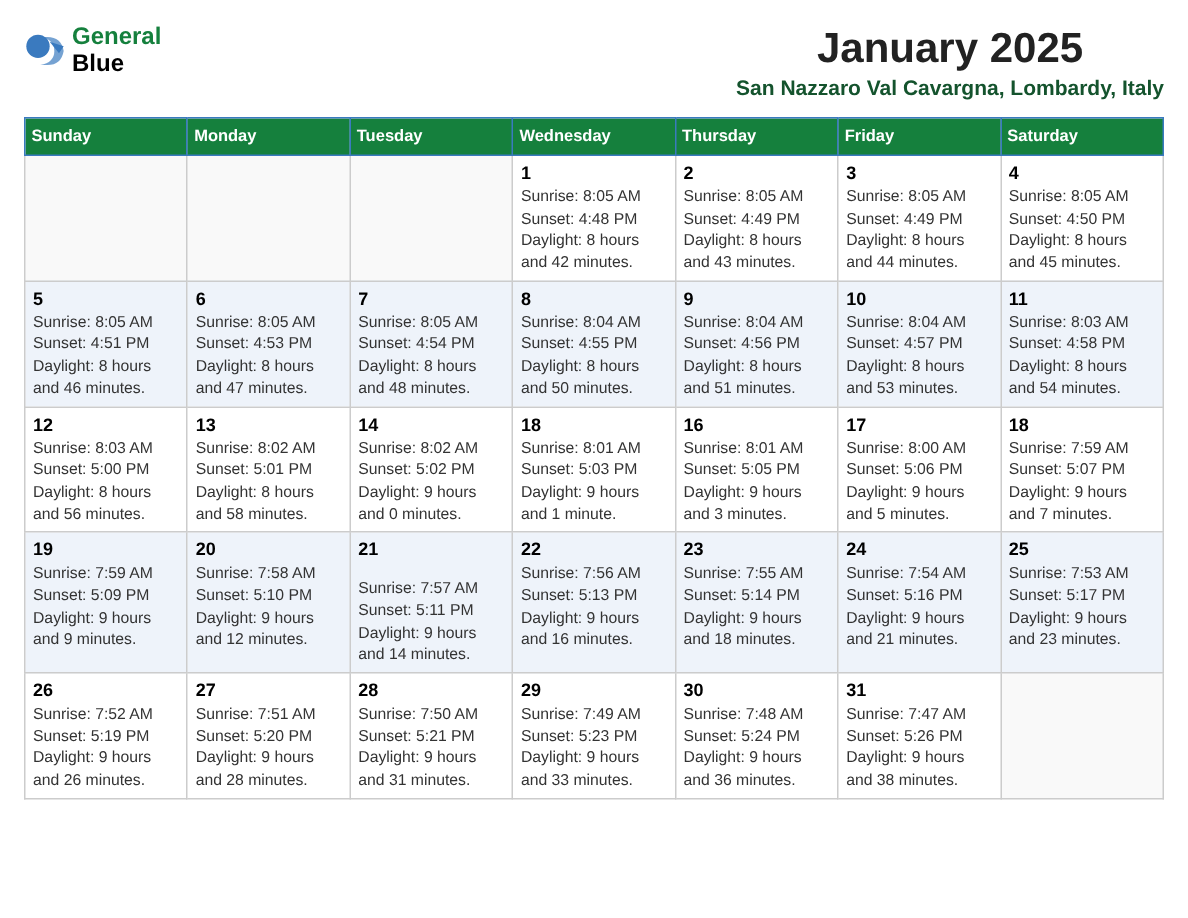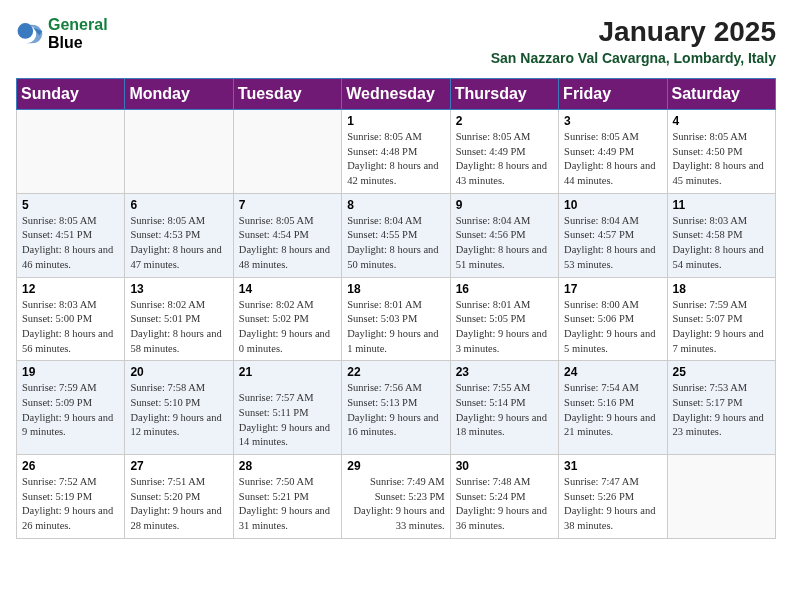--- a/index.html
+++ b/index.html
@@ -24,44 +24,44 @@
     .logo-text {
       font-size: 18px;
       font-weight: bold;
       line-height: 1.1;
     }
     .logo-icon {
       width: 28px;
       height: 28px;
     }
     .title-area {
-      text-align: right;
+      text-align: center;
     }
     .month-title {
       font-size: 28px;
       font-weight: bold;
       color: #222;
     }
     .subtitle {
       font-size: 14px;
       color: #14532d;
       margin-top: 2px;
       font-weight: bold;
     }
     .calendar {
       width: 100%;
       border-collapse: collapse;
       font-size: 11px;
     }
     .calendar th {
-      background: #701a75;
+      background: #15803d;
       color: #fff;
       padding: 6px 4px;
       text-align: left;
-      font-size: 16px;
+      font-size: 11px;
       font-weight: bold;
       border: 1px solid #3a7abf;
     }
     .calendar td {
       border: 1px solid #ccc;
       vertical-align: top;
       padding: 4px 5px;
       min-width: 100px;
       min-height: 80px;
       background: #fff;
@@ -72,21 +72,20 @@
     .day-number {
       font-weight: bold;
       font-size: 12px;
       margin-bottom: 2px;
       display: block;
     }
     .day-info {
       color: #333;
       font-size: 10.5px;
       line-height: 1.4;
-      font-family: Liberation Serif, serif;
     }
     .empty-cell {
       background: #f9f9f9 !important;
     }
     .calendar tbody tr:nth-child(odd) td {
       background: #fff;
     }
     .calendar tbody tr:nth-child(even) td {
       background: #eef3fa;
     }
@@ -300,21 +299,21 @@
 Daylight: 9 hours and 28 minutes.</div>
         </td>
         <td>
           <span class="day-number">28</span>
           <div class="day-info" style="white-space: pre-line;">Sunrise: 7:50 AM
 Sunset: 5:21 PM
 Daylight: 9 hours and 31 minutes.</div>
         </td>
         <td>
           <span class="day-number">29</span>
-          <div class="day-info" style="white-space: pre-line; text-align: right;">Sunrise: 7:49 AM
+          <div class="day-info" style="white-space: pre-line;">Sunrise: 7:49 AM
 Sunset: 5:23 PM
 Daylight: 9 hours and 33 minutes.</div>
         </td>
         <td>
           <span class="day-number">30</span>
           <div class="day-info" style="white-space: pre-line;">Sunrise: 7:48 AM
 Sunset: 5:24 PM
 Daylight: 9 hours and 36 minutes.</div>
         </td>
         <td>

